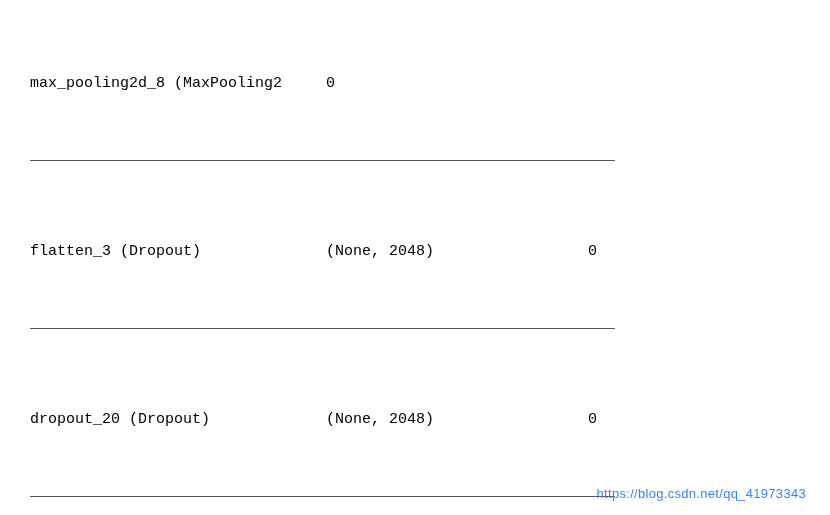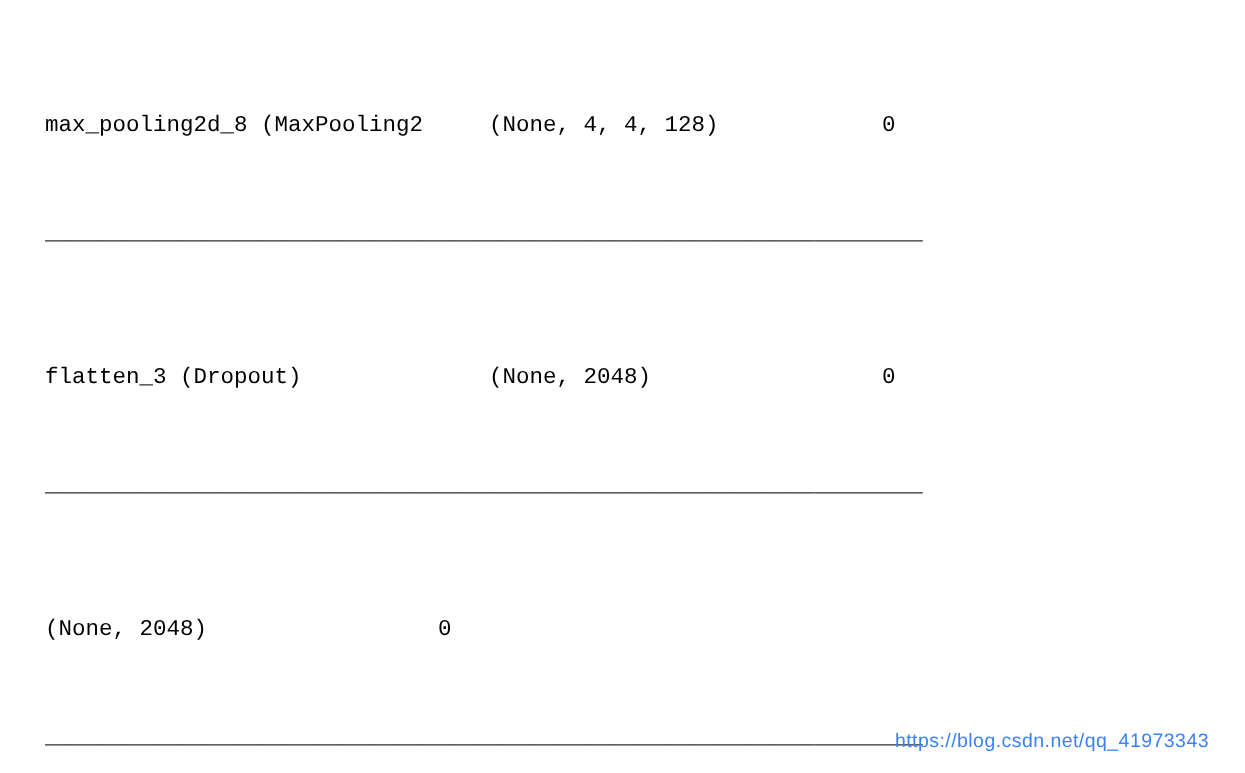--- a/index.html
+++ b/index.html
@@ -54,33 +54,33 @@
       letter-spacing: 0.3px;
     }
   </style>
 </head>
 <body>
 
 <div class="model-summary">
 
   <div class="layer-row">
     <span class="col-layer">max_pooling2d_8 (MaxPooling2</span>
-    <span class="col-output">(None, 4, 4, 128)</span>
     <span class="col-params">0</span>
   </div>
   <div class="divider-single">_________________________________________________________________</div>
 
   <div class="layer-row">
     <span class="col-layer">flatten_3 (Dropout)</span>
     <span class="col-output">(None, 2048)</span>
     <span class="col-params">0</span>
   </div>
   <div class="divider-single">_________________________________________________________________</div>
 
   <div class="layer-row">
+    <span class="col-layer">dropout_20 (Dropout)</span>
     <span class="col-output">(None, 2048)</span>
     <span class="col-params">0</span>
   </div>
   <div class="divider-single">_________________________________________________________________</div>
 
   
   
 
   
   

